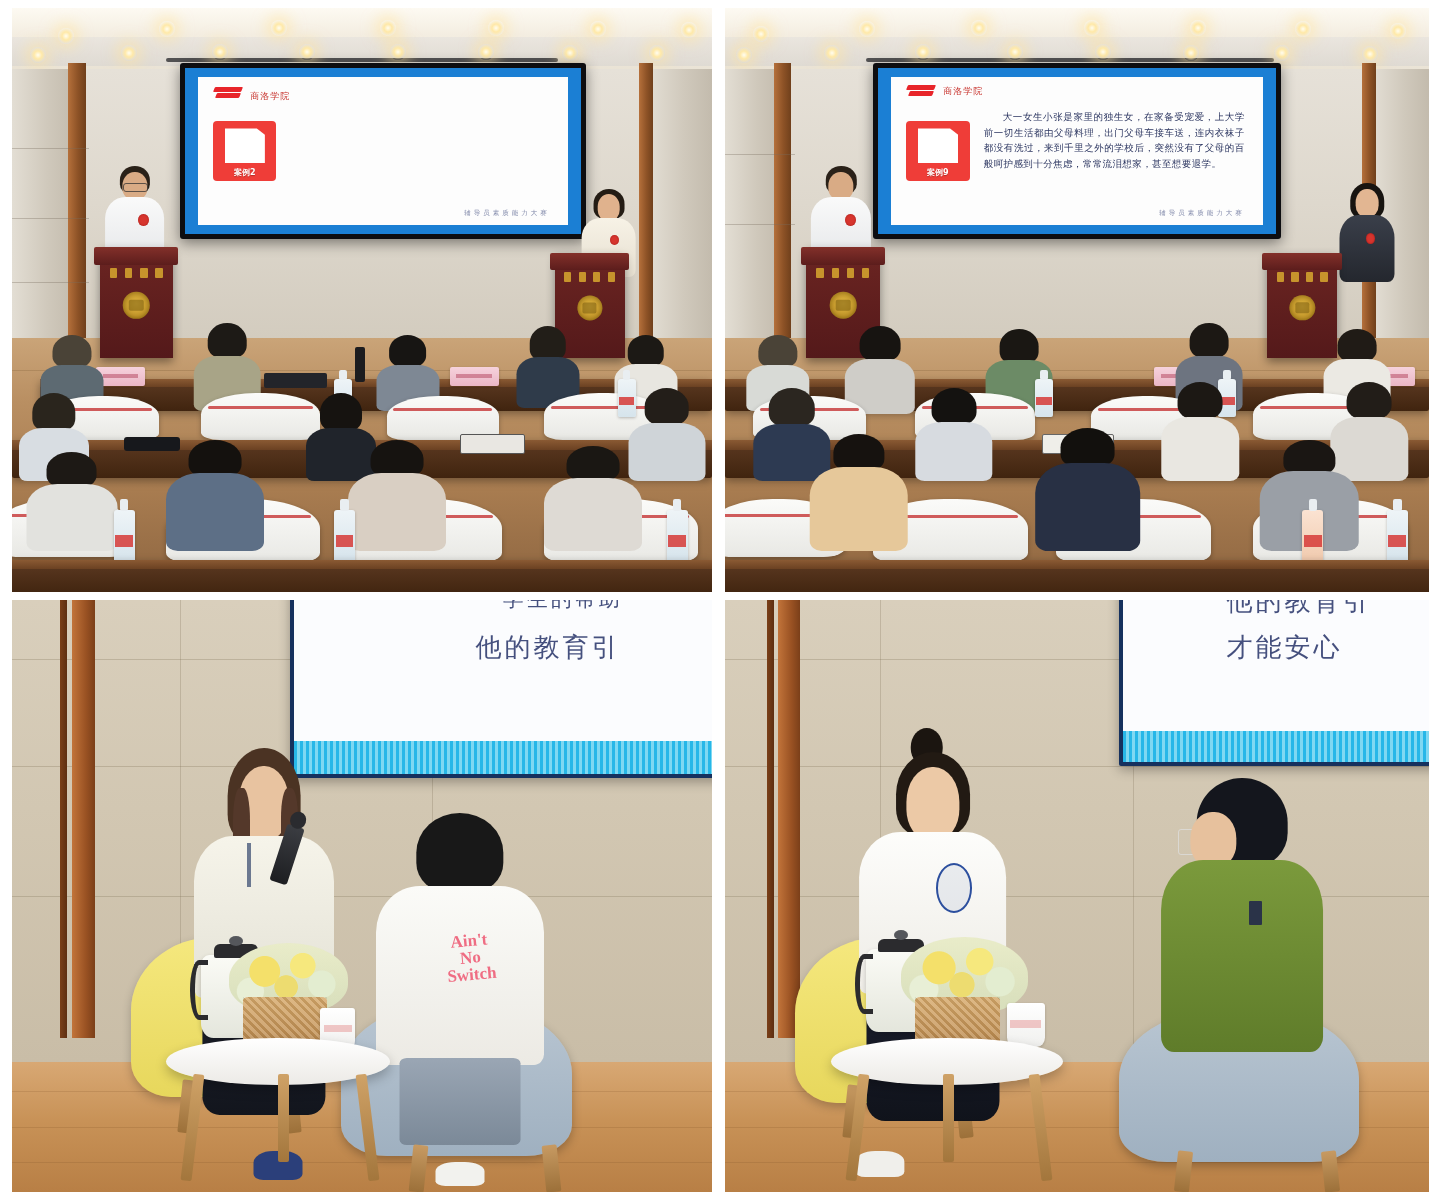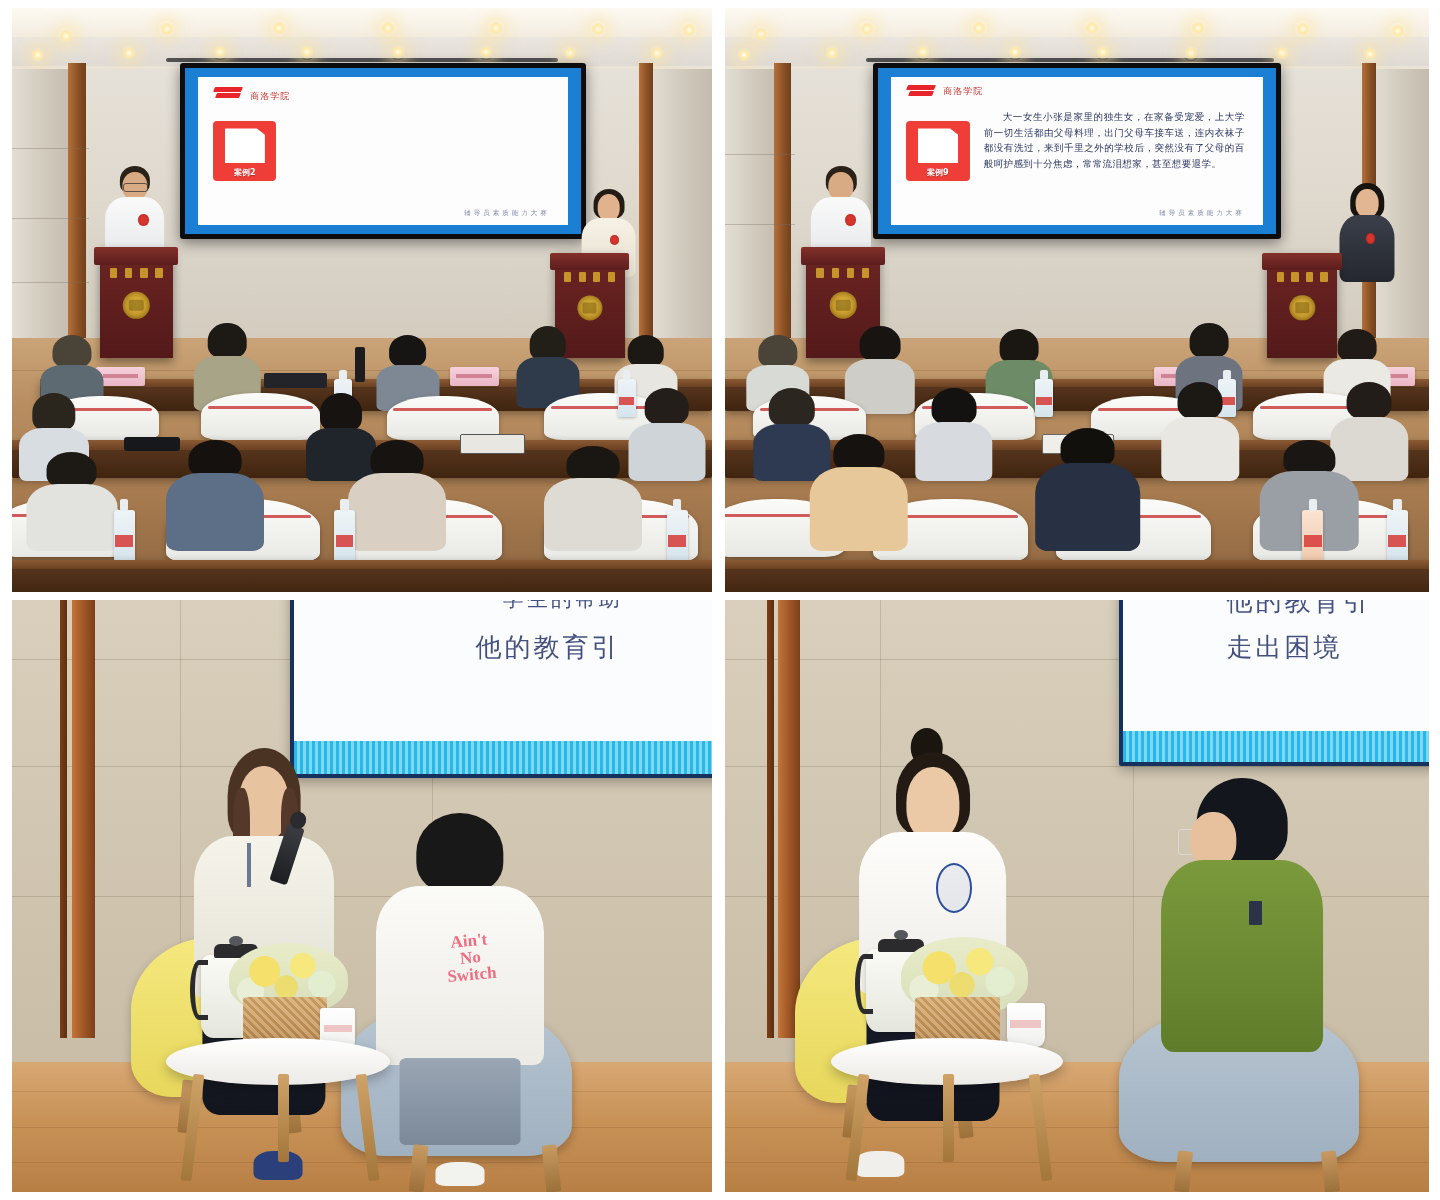--- a/index.html
+++ b/index.html
@@ -608,21 +608,21 @@
       <div class="b-woodcol" style="left:7.5%;top:0;width:3.2%;height:74%;"></div>
       <div class="b-woodcol" style="left:5.9%;top:0;width:1.1%;height:74%;background:linear-gradient(90deg,#7a3f18,#5e2f11);"></div>
       <div class="b-floor"></div>
       <div class="b-floorline" style="left:0;top:83%;width:100%;"></div>
       <div class="b-floorline" style="left:0;top:89%;width:100%;"></div>
       <div class="b-floorline" style="left:0;top:95%;width:100%;"></div>
 
       <div class="b-screen" style="left:56%;top:-6%;width:50%;height:34%;">
         <div class="b-screen-in">
           <div class="b-slide-text" style="left:30%;top:8%;font-size:26px;">他的教育引</div>
-          <div class="b-slide-text" style="left:30%;top:32%;font-size:26px;">走出困境</div>
+          <div class="b-slide-text" style="left:30%;top:32%;font-size:26px;">才能安心</div>
           <div class="b-screen-edge"></div>
         </div>
       </div>
 
       <div class="armchair-yellow" style="left:10%;top:57%;width:27%;height:28%;"></div>
       <div class="chair-leg" style="left:17%;top:82%;width:2%;height:9%;transform:rotate(6deg);"></div>
       <div class="chair-leg" style="left:33%;top:82%;width:2%;height:9%;transform:rotate(-6deg);"></div>
 
       <div class="person" style="left:19%;top:23%;width:21%;height:65%;">
         <div class="hair" style="left:46%;top:-2%;width:22%;height:10%;background:#1b1510;border-radius:50%;"></div>

